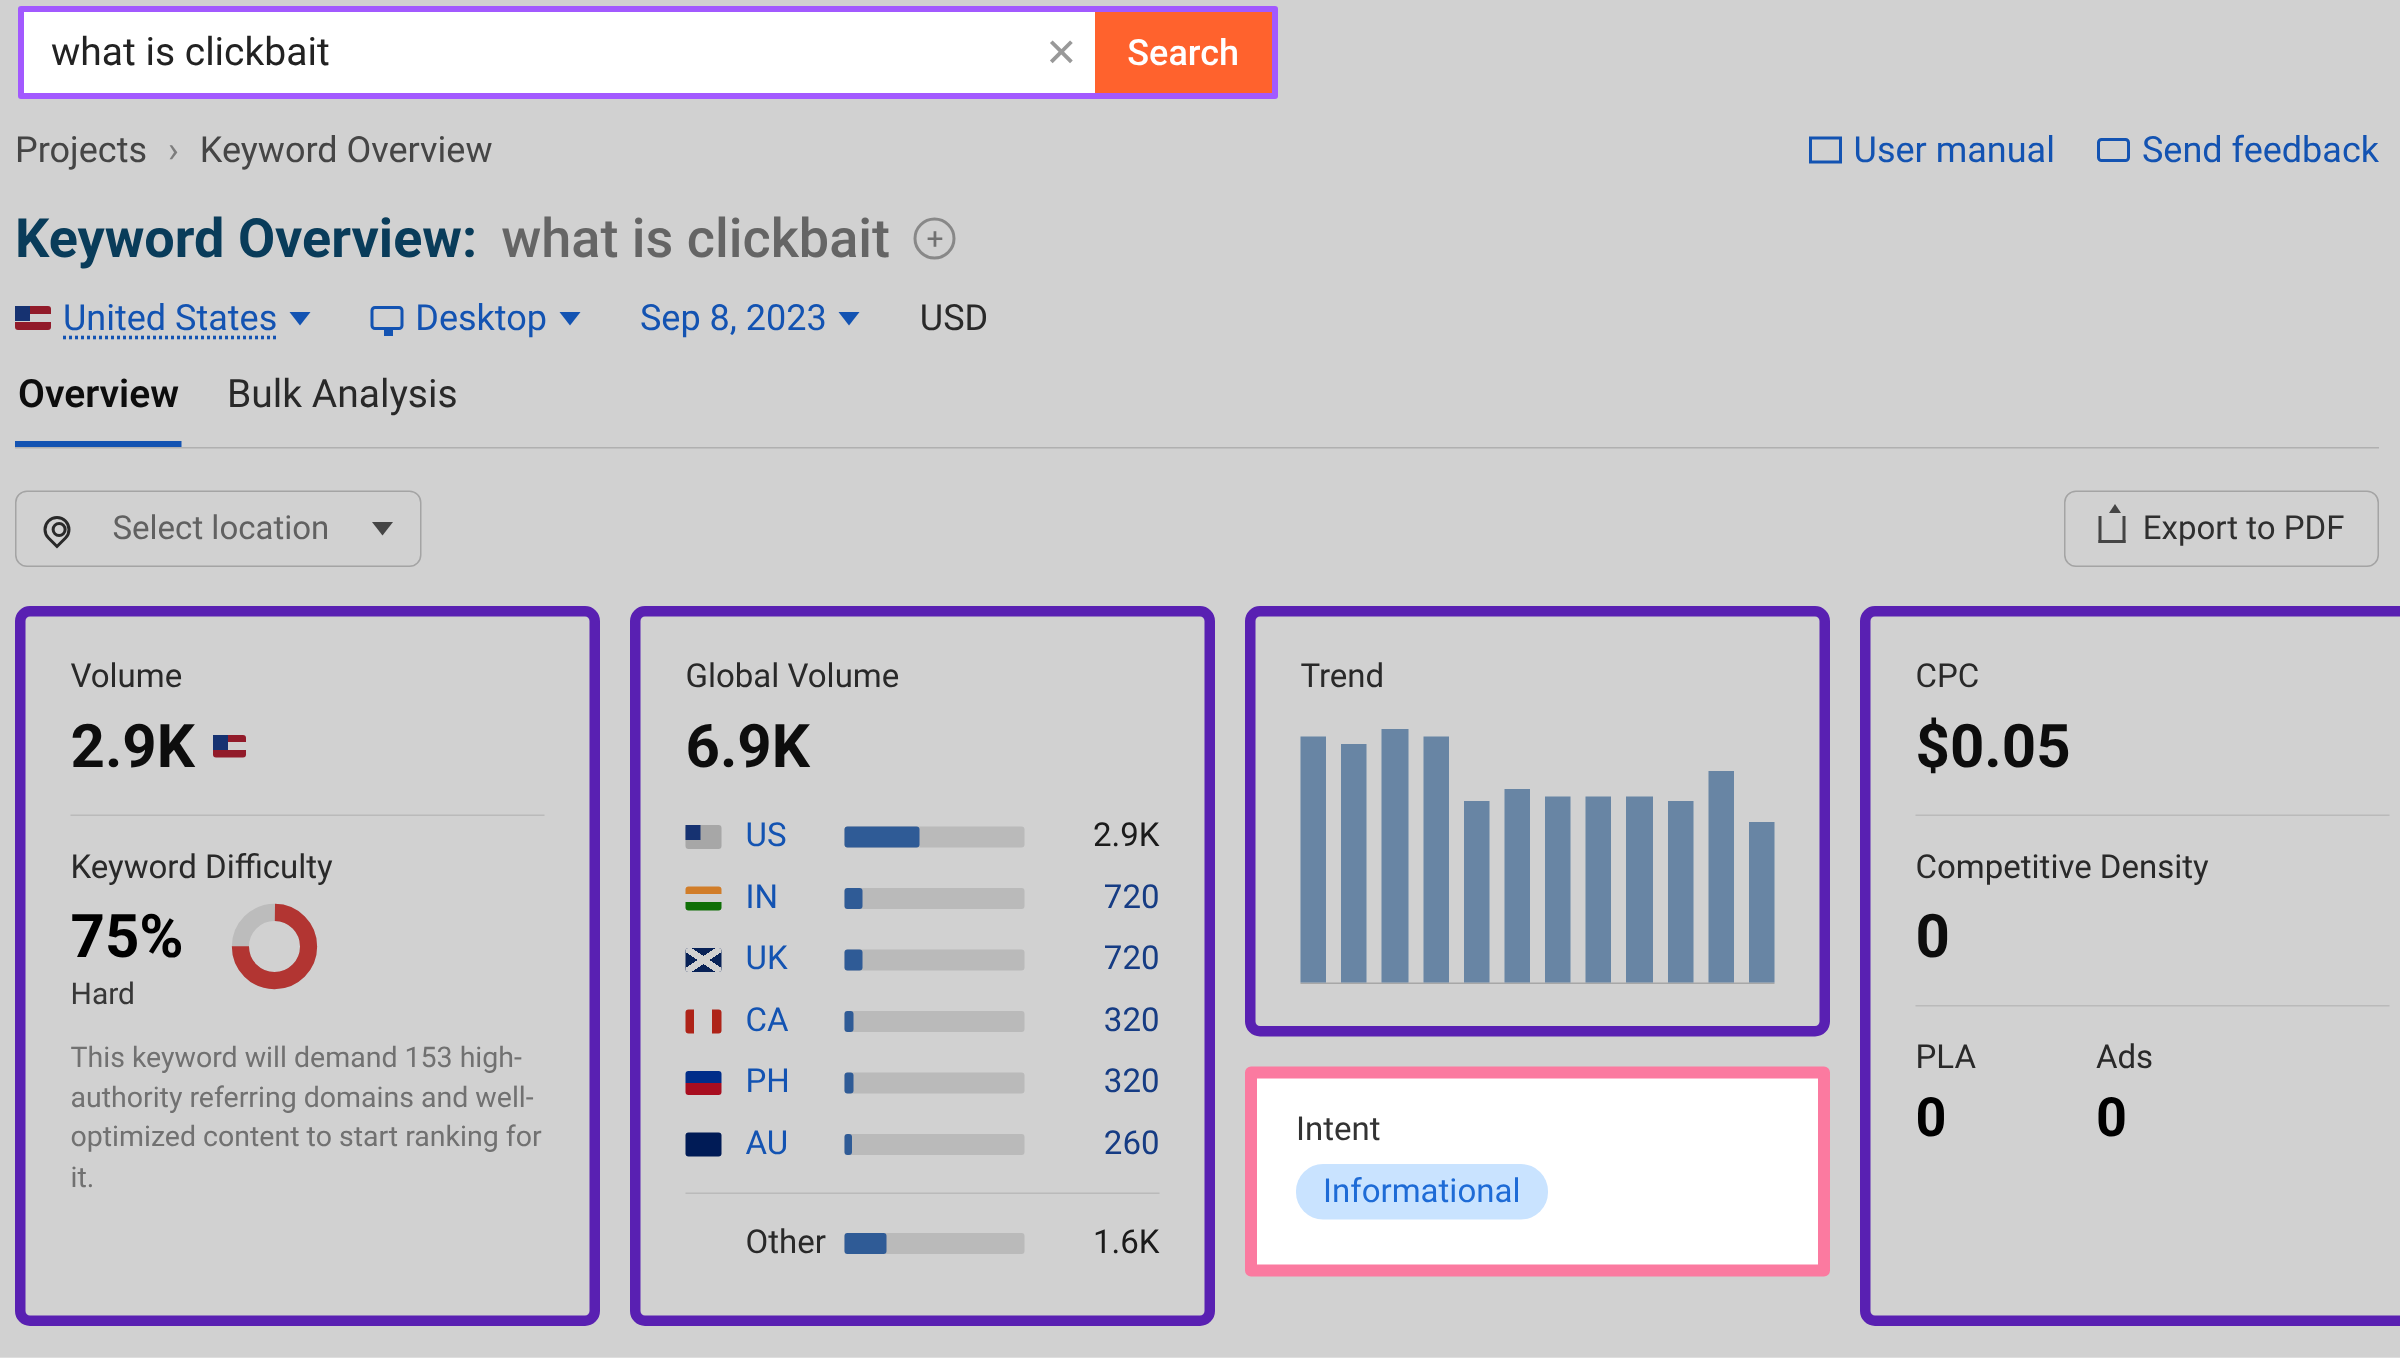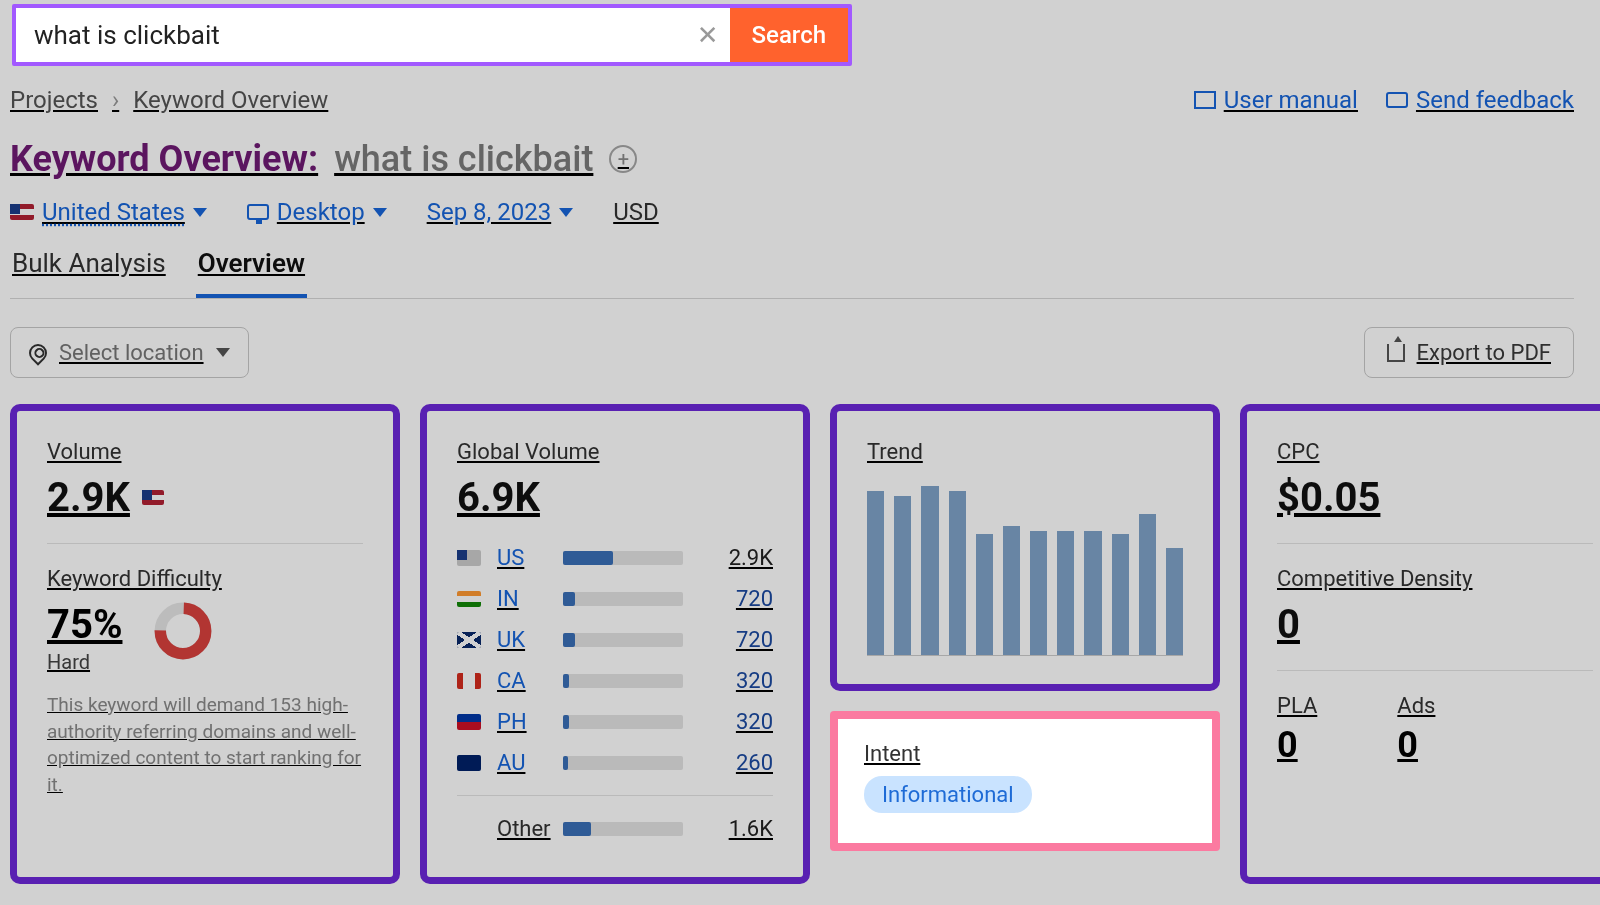--- a/index.html
+++ b/index.html
@@ -6,49 +6,49 @@
   html, body { width: 1600px; height: 905px; }
   body { position: relative; }
   .dim-overlay { position: absolute; inset: 0; background: rgba(0,0,0,0.18); pointer-events: none; z-index: 5; }
   
   .searchbar-wrap { position: absolute; top: 4px; left: 12px; width: 840px; z-index: 10; border: 4px solid #a259ff; border-radius: 2px; display: flex; background: #fff; }
   .search-input { flex: 1; border: none; font-size: 26px; padding: 12px 18px; outline: none; color: #222; }
   .clear-btn { width: 44px; background: #fff; border: none; color: #999; font-size: 26px; cursor: pointer; }
   .search-btn { background: #ff622d; color: #fff; border: none; font-size: 24px; padding: 0 22px; font-weight: 500; cursor: pointer; }
 
   
-  .page { padding: 78px 26px 0 10px; text-decoration: underline; }
+  .page { padding: 78px 14px 0 10px; }
 
   .crumb-row { display: flex; align-items: center; justify-content: space-between; padding: 8px 0 18px 0; }
   .crumbs { display: flex; align-items: center; gap: 14px; font-size: 24px; color: #555; }
   .crumbs .sep { color: #999; }
   .hdr-links { display: flex; gap: 28px; font-size: 24px; }
   .hdr-links a { color: #1866d9; text-decoration: none; display: flex; align-items: center; gap: 8px; }
   .mini-ico { width: 22px; height: 22px; display: inline-block; }
 
   .title-row { display: flex; align-items: center; gap: 16px; padding: 6px 0 14px 0; }
-  .title-label { font-size: 36px; font-weight: 700; color: #701a75; }
+  .title-label { font-size: 36px; font-weight: 700; color: #0c4a6e; }
   .title-kw { font-size: 36px; font-weight: 500; color: #7c7c7c; }
   .plus-circ { width: 28px; height: 28px; border: 2px solid #a7a7a7; border-radius: 50%; display: inline-flex; align-items: center; justify-content: center; color: #8a8a8a; font-size: 20px; }
 
   .filters-row { display: flex; align-items: center; gap: 40px; padding: 4px 0 18px 0; font-size: 24px; }
   .filter-link { color: #1866d9; display: flex; align-items: center; gap: 8px; cursor: pointer; }
   .filter-link .und { text-decoration: underline dotted; text-underline-offset: 4px; }
   .flag { width: 24px; height: 16px; display: inline-block; border-radius: 2px; }
   .flag-us { background: linear-gradient(#b22234 0 33%, #fff 33% 66%, #b22234 66%); position: relative; }
   .flag-us::before { content:""; position:absolute; top:0; left:0; width:10px; height:10px; background:#1b3d8a; }
   .currency { color: #333; }
   .chev-down { width: 0; height: 0; border-left: 7px solid transparent; border-right: 7px solid transparent; border-top: 9px solid currentColor; display: inline-block; }
 
   .tabs-row { display: flex; gap: 28px; border-bottom: 1px solid #d7d7d7; margin-bottom: 28px; }
   .tab { font-size: 26px; color: #333; padding: 4px 2px 16px 2px; cursor: pointer; }
   .tab.active { color: #111; font-weight: 600; border-bottom: 4px solid #1866d9; }
 
   .toolbar-row { display: flex; align-items: center; justify-content: space-between; margin-bottom: 26px; }
-  .loc-btn { border: 1px solid #c8c8c8; background: #fff; border-radius: 8px; padding: 12px 18px; font-size: 22px; color: #777; display: flex; align-items: center; gap: 12px; }
+  .loc-btn { border: 1px solid #c8c8c8; background: #fff; border-radius: 8px; padding: 12px 18px; font-size: 22px; color: #777; display: flex; align-items: center; gap: 28px; }
   .loc-btn .pin { width: 18px; height: 18px; border: 2px solid #333; border-radius: 50% 50% 50% 0; transform: rotate(-45deg); position: relative; }
   .loc-btn .pin::after { content:""; position:absolute; top:3px; left:3px; width:6px; height:6px; border:2px solid #333; border-radius:50%; }
   .tb-right { display: flex; gap: 20px; }
   .upd-btn { background: #1473e6; color: #fff; border: none; border-radius: 8px; padding: 12px 18px; font-size: 22px; display: flex; align-items: center; gap: 12px; }
   .upd-badge { background: #e5e5e5; color: #3a3a3a; border-radius: 14px; padding: 2px 12px; font-size: 20px; font-weight: 600; }
   .pdf-btn { background: #fff; color: #3a3a3a; border: 1px solid #c8c8c8; border-radius: 8px; padding: 12px 22px; font-size: 22px; display: flex; align-items: center; gap: 12px; }
 
   
   .grid { display: grid; grid-template-columns: 390px 390px 390px 390px; gap: 20px; }
   .col { display: flex; flex-direction: column; gap: 20px; }
@@ -143,22 +143,22 @@
       <span class="chev-down"></span>
     </span>
     <span class="filter-link">
       <span>Sep 8, 2023</span>
       <span class="chev-down"></span>
     </span>
     <span class="currency">USD</span>
   </div>
 
   <div class="tabs-row">
+    <div class="tab active">Overview</div>
     <div class="tab">Bulk Analysis</div>
-    <div class="tab active">Overview</div>
   </div>
 
   <div class="toolbar-row">
     <button class="loc-btn">
       <span class="pin"></span>
       <span>Select location</span>
       <span class="chev-down" style="color:#555"></span>
     </button>
     <div class="tb-right">
       <button class="pdf-btn">

